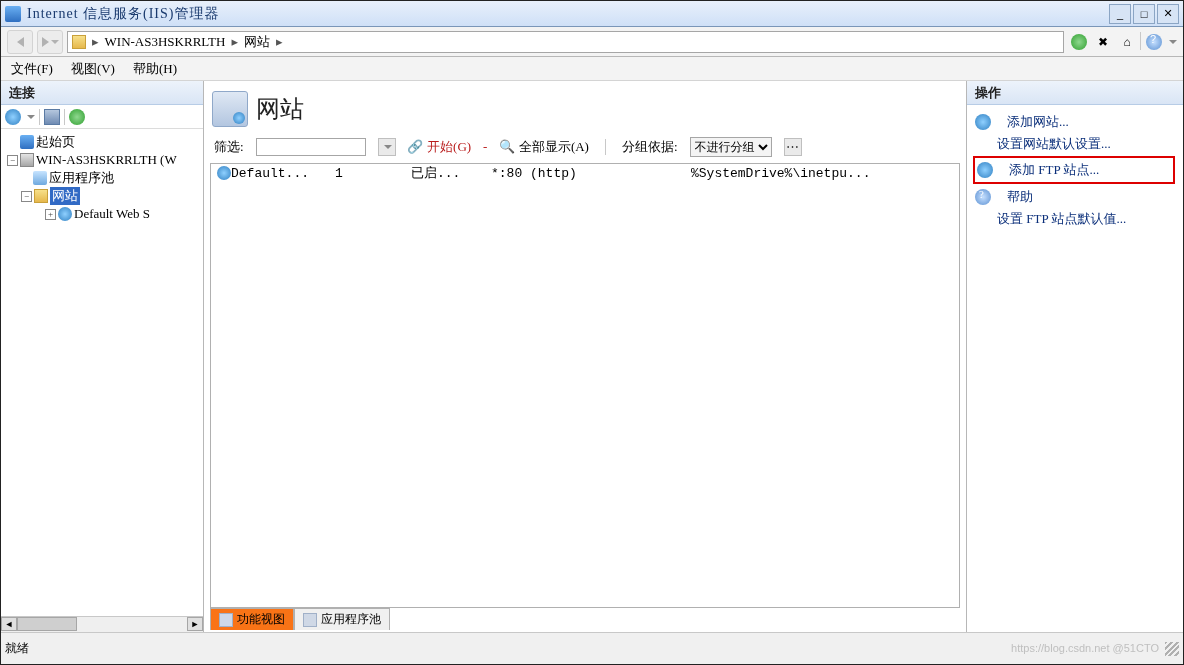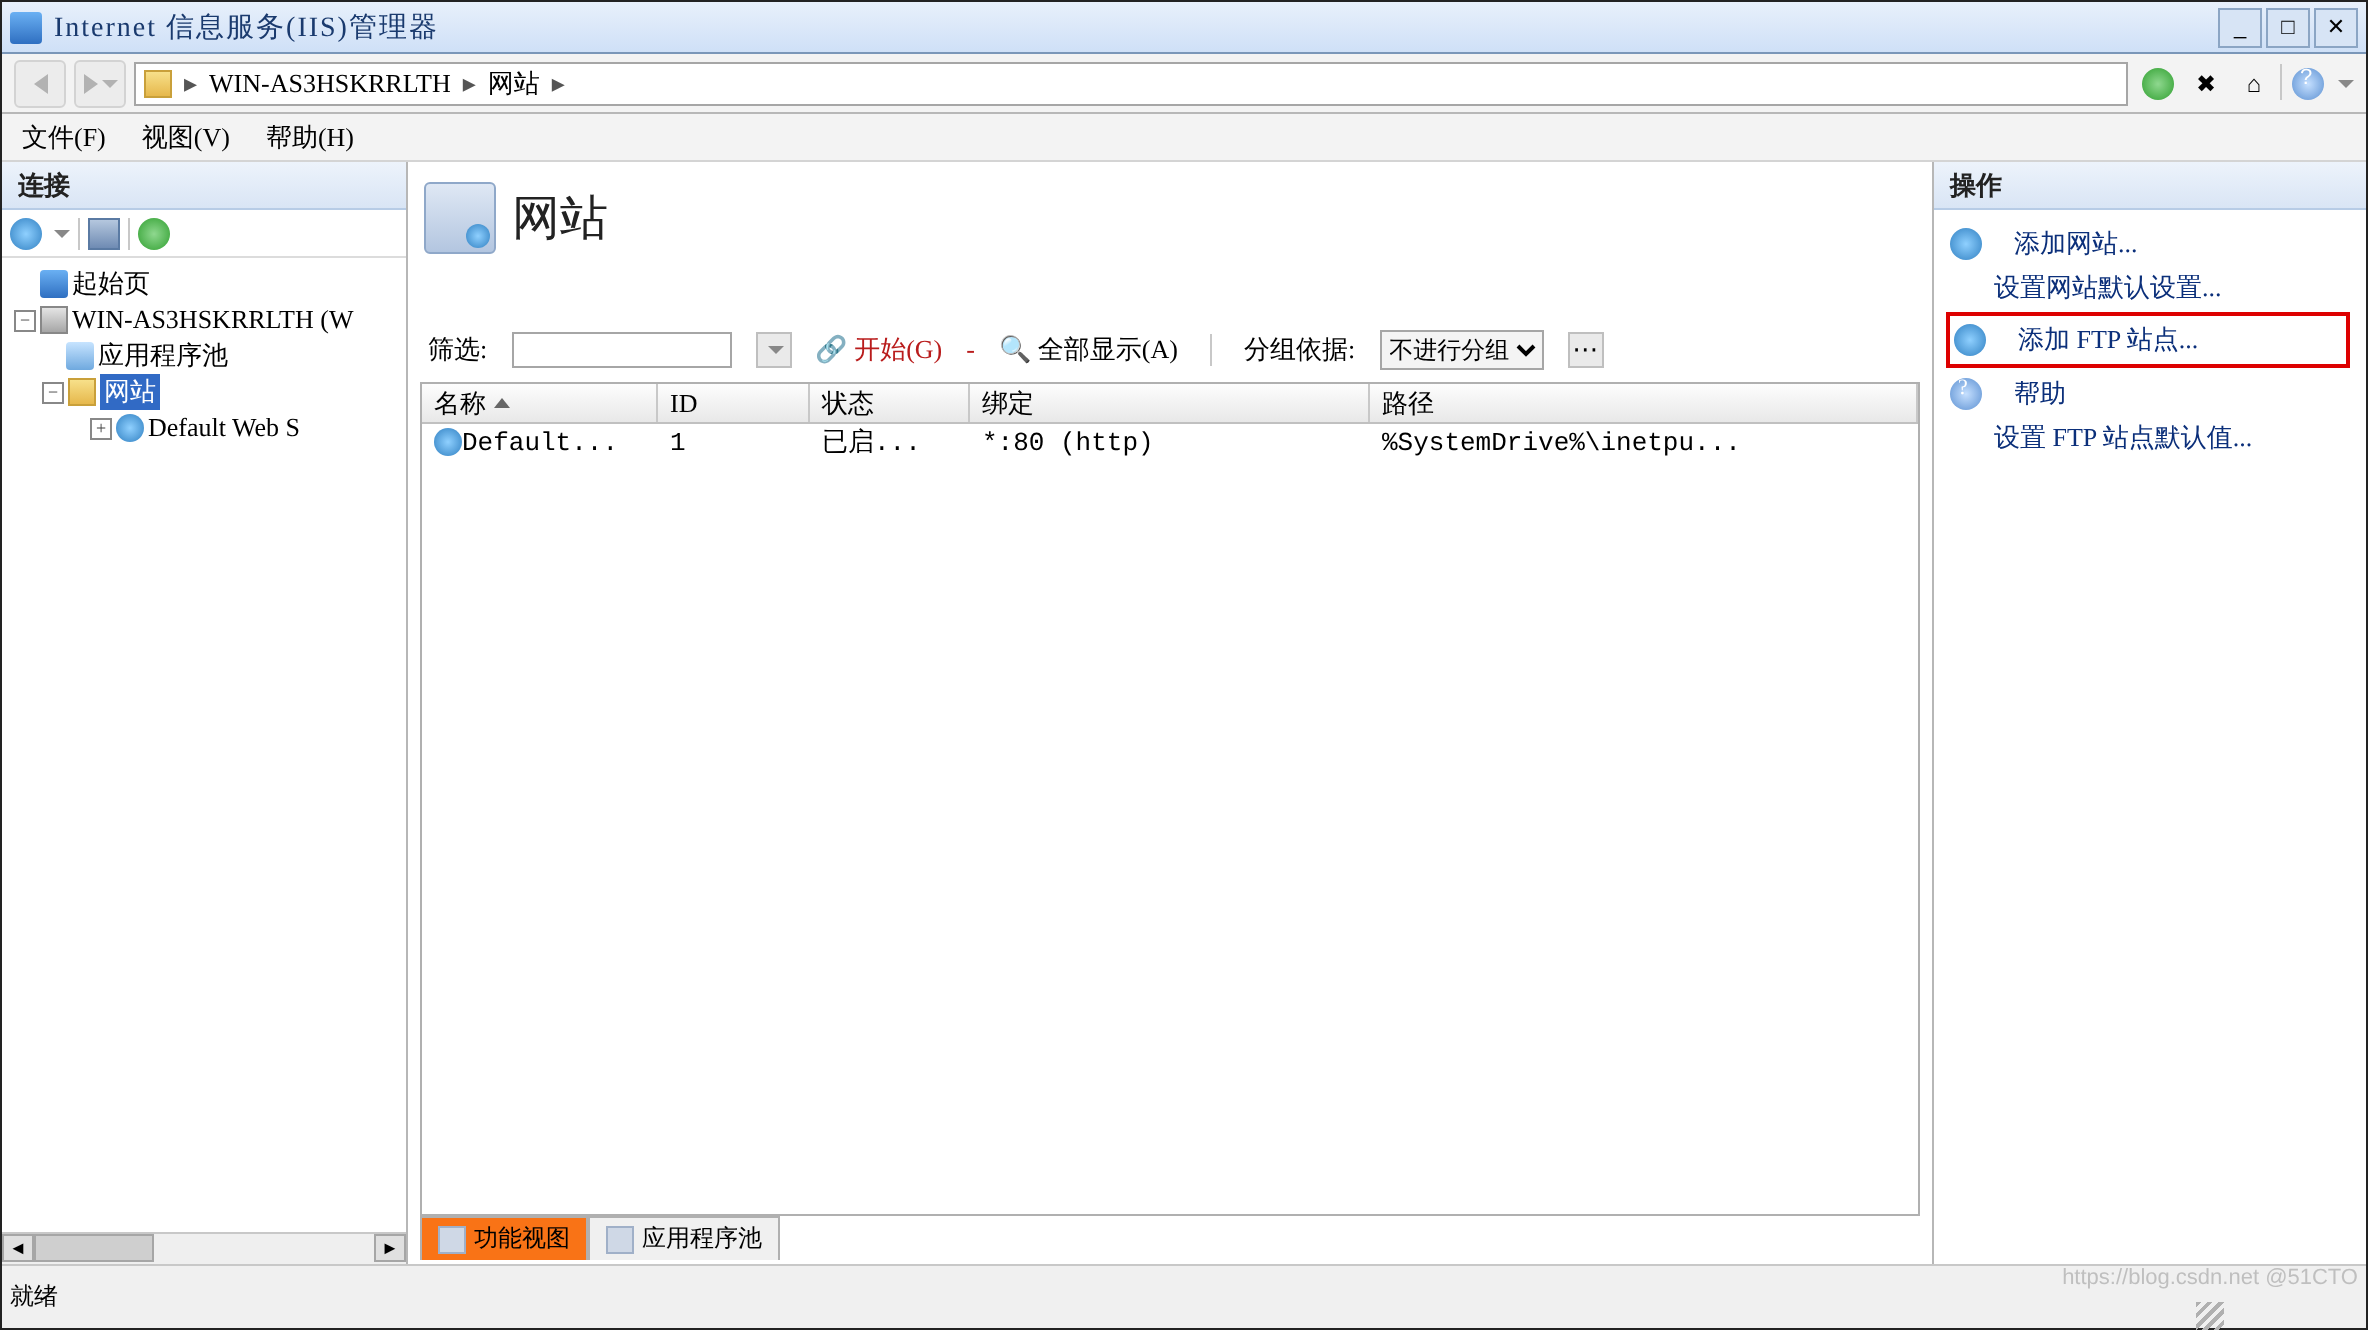--- a/index.html
+++ b/index.html
@@ -50,21 +50,21 @@
 .tree-icon.globe2 { background: radial-gradient(circle,#8fd0ff,#2f7fc1); border-radius: 50%; }
 .tree-sel { background: #316ac5; color: #fff; padding: 0 2px; }
 .hscroll { height: 16px; border-top: 1px solid #c8c8c8; background: #efefef; display: flex; }
 .hscroll .track { flex: 1; position: relative; }
 .hscroll .thumb { position: absolute; left: 0; top: 0; height: 14px; width: 60px; background: #cfcfcf; border: 1px solid #a6a6a6; }
 .hscroll .btn { width: 16px; height: 14px; background: #e0e0e0; border: 1px solid #a6a6a6; display: flex; align-items: center; justify-content: center; font-size: 9px; }
 .center-header { display: flex; align-items: center; gap: 8px; padding: 6px 2px 8px 2px; }
 .center-header .bigicon { width: 36px; height: 36px; background: linear-gradient(#dfe8f4,#b3c6e0); border: 1px solid #8fa8c9; border-radius: 3px; position: relative; }
 .center-header .bigicon::after { content:""; position:absolute; right:2px; bottom:2px; width:12px; height:12px; background: radial-gradient(circle,#8fd0ff,#2f7fc1); border-radius:50%; }
 .center-header h1 { font-family: SimSun, serif; font-size: 24px; font-weight: normal; color: #222; }
-.filterbar { display: flex; align-items: center; gap: 12px; font-family: SimSun, serif; font-size: 13px; padding: 2px 0 4px 4px; margin-top: 28px; }
+.filterbar { display: flex; align-items: center; gap: 12px; font-family: SimSun, serif; font-size: 13px; padding: 2px 0 4px 4px; }
 .filterbar input { width: 110px; height: 18px; border: 1px solid #a6a6a6; background: #fff; font-size: 12px; }
 .filterbar .gobtn { width: 18px; height: 18px; border: 1px solid #bfbfbf; background: #eaeaea; display: flex; align-items: center; justify-content: center; }
 .filterbar .disabled { color: #b91c1c; }
 .filterbar .sep { width: 1px; height: 16px; background: #c8c8c8; margin: 0 4px; }
 .filterbar select { height: 20px; border: 1px solid #a6a6a6; background: #f4f4f4; font-family: SimSun, serif; font-size: 12px; }
 .grid { border: 1px solid #b0b0b0; flex: 1; display: flex; flex-direction: column; background: #fff; margin-top: 2px; min-height: 0; }
 .grid-head { display: flex; height: 20px; background: linear-gradient(#fdfdfd,#e8e8e8); border-bottom: 1px solid #c0c0c0; font-family: SimSun, serif; font-size: 13px; }
 .gh { border-right: 1px solid #c8c8c8; padding: 2px 6px; display: flex; align-items: center; gap: 4px; }
 .gh .sort { width: 0; height: 0; border-left: 4px solid transparent; border-right: 4px solid transparent; border-bottom: 5px solid #666; }
 .col-name{width:118px;} .col-id{width:76px;} .col-state{width:80px;} .col-bind{width:200px;} .col-path{flex:1;}
@@ -200,30 +200,20 @@
         <span class="disabled">-</span>
         <span>🔍&nbsp;<span>全部显示(A)</span></span>
         <span class="sep"></span>
         <span>分组依据:</span>
         <select>
           <option>不进行分组</option>
         </select>
         <span class="gobtn">⋯</span>
       </div>
       <div class="grid">
-        <div class="grid-head">
-          <div class="gh col-name">
-              <span>名称</span>
-              <span class="sort"></span>
-            </div>
-          <div class="gh col-id">ID</div>
-          <div class="gh col-state">状态</div>
-          <div class="gh col-bind">绑定</div>
-          <div class="gh col-path">路径</div>
-        </div>
         <div class="grid-body">
           <div class="grow">
             <div class="cell col-name"><span class="tree-icon globe2" style="display:inline-block;vertical-align:middle;"></span><span>Default...</span></div>
             <div class="cell col-id">1</div>
             <div class="cell col-state">已启...</div>
             <div class="cell col-bind">*:80 (http)</div>
             <div class="cell col-path">%SystemDrive%\inetpu...</div>
           </div>
         </div>
       </div>
@@ -261,18 +251,18 @@
         </div>
         <div class="action-item sub">
           <span>设置 FTP 站点默认值...</span>
         </div>
       </div>
     </div>
   </div>
 
   <div class="statusbar">
     <span>就绪</span>
-    <span style="display:flex;align-items:center;gap:6px;flex-direction:column;">
+    <span style="display:flex;align-items:flex-start;gap:6px;">
       <span class="watermark">https://blog.csdn.net  @51CTO</span>
       <span class="resize"></span>
     </span>
   </div>
 </div>
 
 </body></html>

